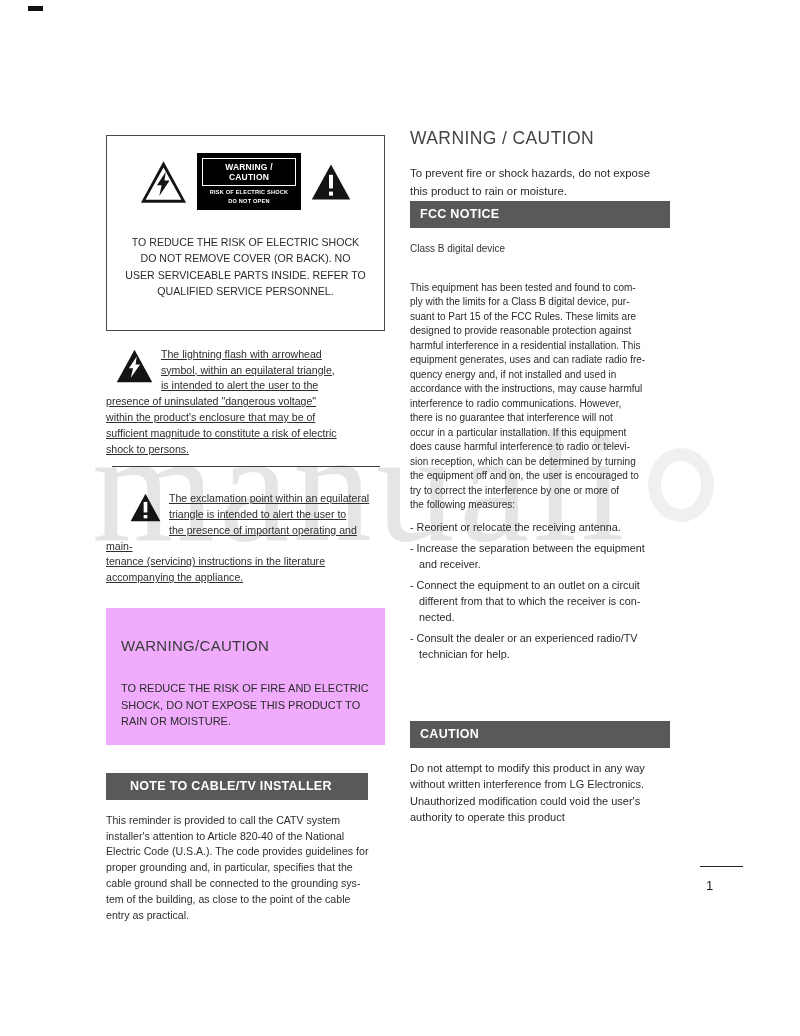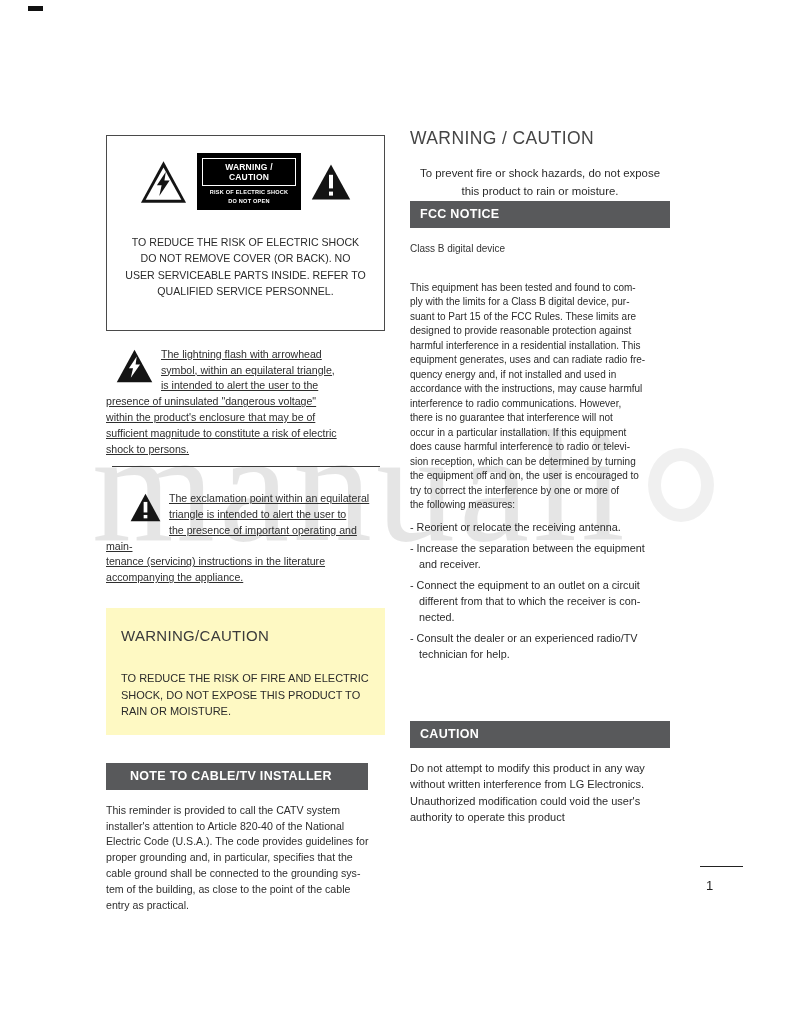--- a/index.html
+++ b/index.html
@@ -40,34 +40,34 @@
   }
 
   .note-block { margin-top:16px; overflow:hidden; }
   .note-block .tri-icon { float:left; margin:2px 8px 2px 10px; }
   .note-block.second { margin-top:24px; }
   .note-block.second .tri-icon { margin-left:24px; }
   .note-text { font-size:10.6px; line-height:1.5; white-space:pre-line; color:#2e2e2e;text-decoration:underline; }
 
   .note-divider { border:none; border-top:1px solid #3a3a3a; margin:8px 0 0 6px; width:96%; }
 
-  .gray-box { background:#fef9c3; margin-top:22px; padding:19px 15px 15px; }
+  .gray-box { background:#f0abfc; margin-top:22px; padding:29px 15px 15px; }
   .gray-box-title { font-size:15px; color:#3a3a3a; letter-spacing:0.3px; }
   .gray-box-body { margin-top:26px; font-size:11px; line-height:1.5; white-space:pre-line; color:#2b2b2b; }
 
   .section-bar {
     background:#58595b; color:#fff; font-size:12.5px; font-weight:bold;
     padding:6px 10px 7px; letter-spacing:0.3px;
   }
   .installer-bar { margin-top:28px; width:262px;padding-left:24px; }
   .installer-body { margin-top:13px; font-size:10.6px; line-height:1.5; white-space:pre-line; color:#2e2e2e; }
 
   
   .main-title { font-size:17.5px; font-weight:400; color:#454545; letter-spacing:0.4px; }
-  .intro { margin-top:15px; font-size:11.4px; line-height:1.6; white-space:pre-line; color:#2b2b2b;text-align:center; }
+  .intro { margin-top:15px; font-size:11.4px; line-height:1.6; white-space:pre-line; color:#2b2b2b; }
   .fcc-bar { }
   .class-line { margin-top:15px; font-size:10px; color:#333; }
   .fcc-body { margin-top:27px; font-size:10px; line-height:1.45; white-space:pre-line; color:#2b2b2b; }
   .measures { margin-top:7px; }
   .measure {
     font-size:10.8px; line-height:1.45; white-space:pre-line; color:#2b2b2b;
     padding-left:9px; text-indent:-9px; margin-top:6px;
   }
   .fcc-footer { margin-top:13px; font-size:11px; line-height:1.5; white-space:pre-line; color:#2b2b2b; }
   .caution-bar { margin-top:58px; }

